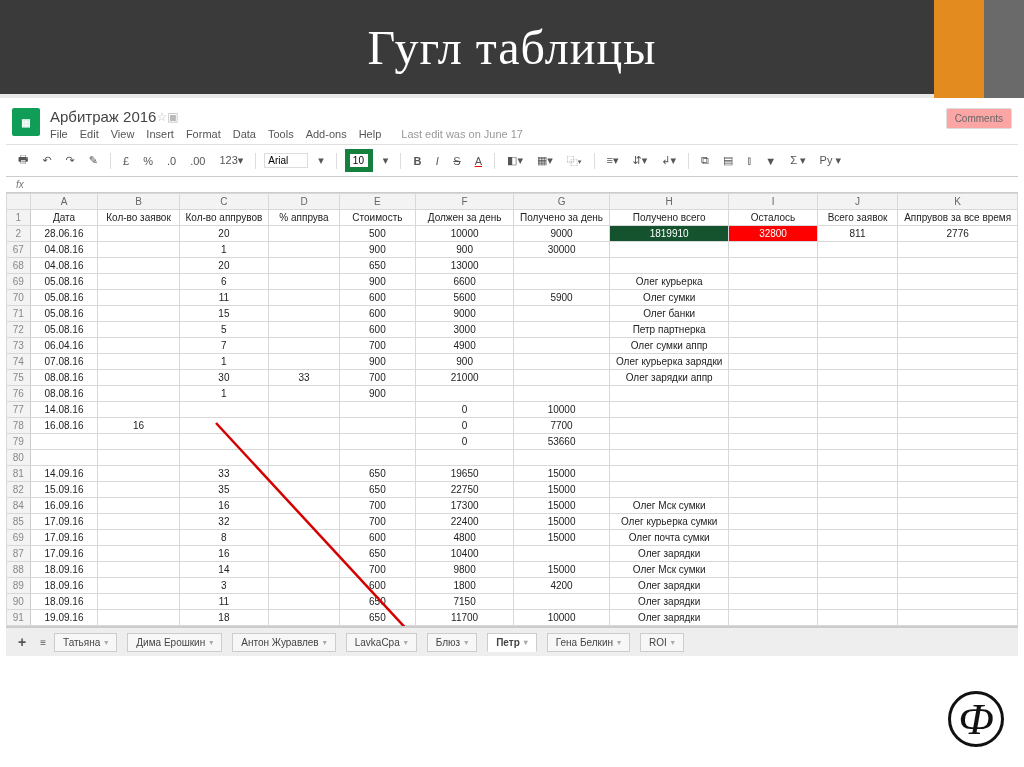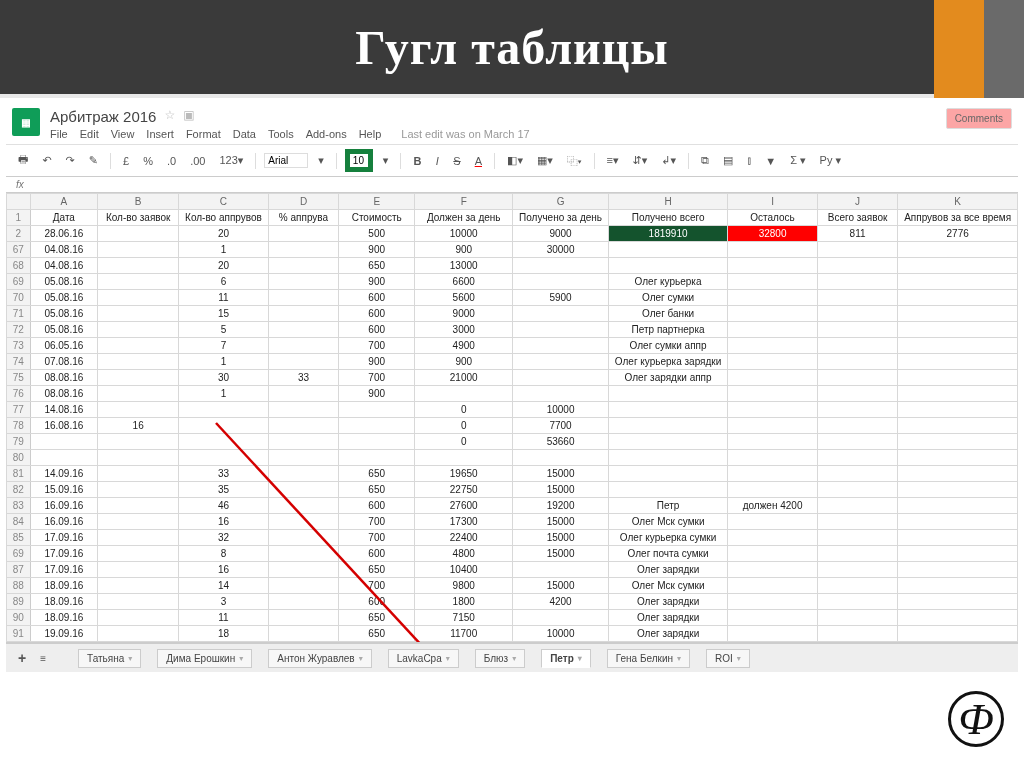--- a/index.html
+++ b/index.html
@@ -1,27 +1,27 @@
 <!DOCTYPE html>
 <html><head>
 <meta charset="utf-8">
 <style>
   * { box-sizing: border-box; margin: 0; padding: 0; }
   body { font-family: Arial, sans-serif; background: #fff; width: 1024px; height: 767px; overflow: hidden; position: relative; }
   
   .slide-title-bar { height: 98px; background: #3a3a3a; display: flex; align-items: center; justify-content: center; position: relative; border-bottom: 4px solid #e8e8e8;}
   .slide-title-bar .orange-block { position:absolute; right:40px; top:0; width:50px; height:98px; background:#e38b1e; }
   .slide-title-bar .grey-block { position:absolute; right:0; top:0; width:40px; height:98px; background:#6a6a6a; }
-  .slide-title { color: #fff; font-size: 48px; font-weight: 700; font-family: Georgia, 'Times New Roman', serif; letter-spacing:1px;}
+  .slide-title { color: #fff; font-size: 48px; font-weight: 400; font-family: Georgia, 'Times New Roman', serif; letter-spacing:1px;}
   
   .sheets-wrap { padding: 6px; }
   .gs-header { display:flex; align-items:flex-start; padding:4px 6px 0 6px; }
   .gs-logo { width:28px; height:28px; background:#0f9d58; color:#fff; display:flex;align-items:center;justify-content:center; font-weight:bold; border-radius:2px; margin-right:10px; font-size:10px;}
   .gs-titleblock { flex:1; }
-  .gs-doc-title { font-size:15px; color:#444; display:flex; gap:8px; }
+  .gs-doc-title { font-size:15px; color:#444; display:flex; align-items:center; }
   .gs-star { color:#bbb; font-size:12px;}
   .gs-folder { color:#bbb; font-size:12px;}
   .gs-menu { display:flex; gap:12px; font-size:11px; color:#555; margin-top:3px; }
   .gs-menu span { cursor:pointer; }
   .gs-lastedit { color:#999; margin-left:8px; }
   .comments-btn { margin-left:auto; font-size:10px; color:#666; padding:4px 8px; border:1px solid #ddd; border-radius:2px; background:#fca5a5;}
   
   .gs-toolbar { display:flex; align-items:center; gap:6px; padding:4px 8px; border-top:1px solid #e0e0e0; border-bottom:1px solid #ccc; font-size:11px; color:#555; margin-top:4px; background:#fff;}
   .gs-toolbar .tbtn { padding:2px 4px; cursor:pointer; min-width:12px; text-align:center;}
   .gs-toolbar .sep { width:1px; height:16px; background:#ddd; margin:0 2px;}
@@ -76,21 +76,21 @@
 
       <span>File</span>
           <span>Edit</span>
           <span>View</span>
           <span>Insert</span>
           <span>Format</span>
           <span>Data</span>
           <span>Tools</span>
           <span>Add-ons</span>
           <span>Help</span>
-          <span class="gs-lastedit">Last edit was on March 17</span>
+          <span class="gs-lastedit">Last edit was on June 17</span>
         </div>
     </div>
     <div class="comments-btn">Comments</div>
   </div>
 
   <div class="gs-toolbar">
     <span class="tbtn">🖶</span>
     <span class="tbtn">↶</span>
     <span class="tbtn">↷</span>
     <span class="tbtn">✎</span>
@@ -256,21 +256,21 @@
             <td class="col-E ">600</td>
             <td class="col-F ">3000</td>
             <td class="col-G "></td>
             <td class="col-H ">Петр партнерка</td>
             <td class="col-I "></td>
             <td class="col-J "></td>
             <td class="col-K "></td>
           </tr>
           <tr>
             <td class="rownum">73</td>
-            <td class="col-A ">06.05.16</td>
+            <td class="col-A ">06.04.16</td>
             <td class="col-B "></td>
             <td class="col-C ">7</td>
             <td class="col-D "></td>
             <td class="col-E ">700</td>
             <td class="col-F ">4900</td>
             <td class="col-G "></td>
             <td class="col-H ">Олег сумки аппр</td>
             <td class="col-I "></td>
             <td class="col-J "></td>
             <td class="col-K "></td>
@@ -391,34 +391,20 @@
             <td class="rownum">82</td>
             <td class="col-A ">15.09.16</td>
             <td class="col-B "></td>
             <td class="col-C ">35</td>
             <td class="col-D "></td>
             <td class="col-E ">650</td>
             <td class="col-F ">22750</td>
             <td class="col-G ">15000</td>
             <td class="col-H "></td>
             <td class="col-I "></td>
-            <td class="col-J "></td>
-            <td class="col-K "></td>
-          </tr>
-          <tr>
-            <td class="rownum">83</td>
-            <td class="col-A ">16.09.16</td>
-            <td class="col-B "></td>
-            <td class="col-C ">46</td>
-            <td class="col-D "></td>
-            <td class="col-E ">600</td>
-            <td class="col-F ">27600</td>
-            <td class="col-G ">19200</td>
-            <td class="col-H ">Петр</td>
-            <td class="col-I ">должен 4200</td>
             <td class="col-J "></td>
             <td class="col-K "></td>
           </tr>
           <tr>
             <td class="rownum">84</td>
             <td class="col-A ">16.09.16</td>
             <td class="col-B "></td>
             <td class="col-C ">16</td>
             <td class="col-D "></td>
             <td class="col-E ">700</td>
@@ -535,21 +521,21 @@
             <path d="M0,0 L7,3 L0,6 Z" fill="#d40000"></path>
           </marker>
         </defs>
       <line x1="10" y1="10" x2="230" y2="248" stroke="#d40000" stroke-width="2.5" marker-end="url(#ah)"></line>
     </svg>
   </div>
 
   <div class="sheets-tabs">
     <span class="plus">+</span>
     <span class="menu">≡</span>
-    <div id="tabs" style="display:flex;gap:16px;margin-left:24px;">
+    <div id="tabs" style="display:flex;gap:10px;">
         <div class="tab">
           <span>Татьяна</span>
           <span class="dd">▾</span>
         </div>
         <div class="tab">
           <span>Дима Ерошкин</span>
           <span class="dd">▾</span>
         </div>
         <div class="tab">
           <span>Антон Журавлев</span>

